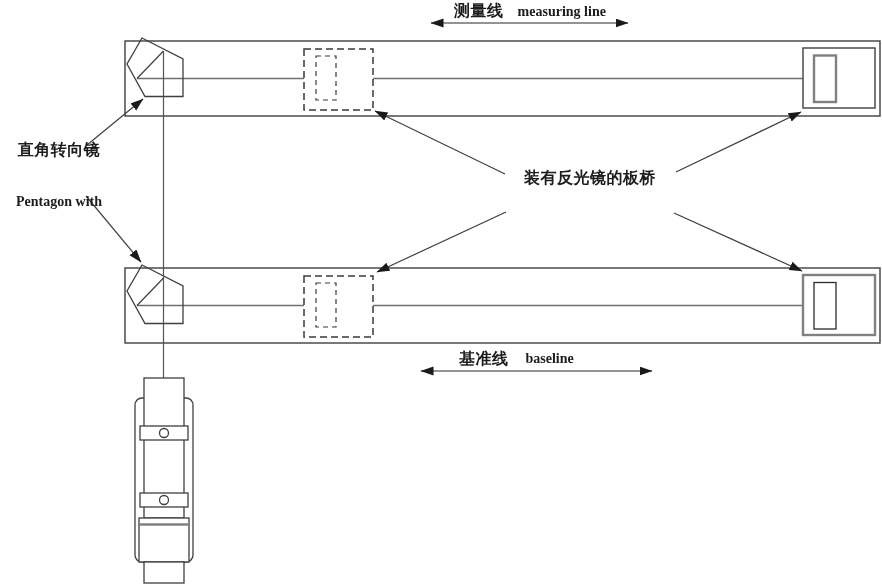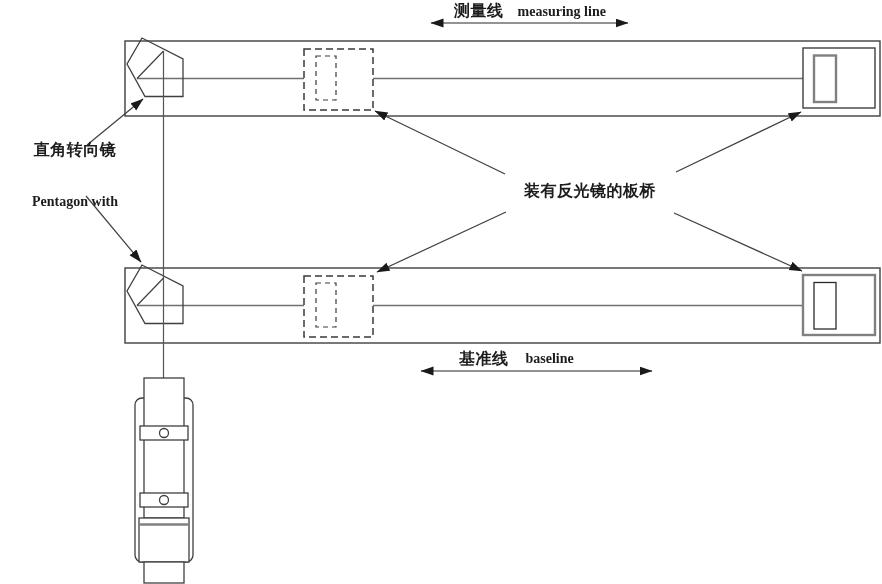--- a/index.html
+++ b/index.html
@@ -24,22 +24,22 @@
     letter-spacing:0.5px;
   }
   .en{
     font-family:Liberation Serif, serif;
     font-weight:bold;
     font-size:14px;
   }
   .row{display:flex;flex-direction:row;align-items:baseline;justify-content:center;gap:14px;}
   .col{display:flex;flex-direction:column;align-items:center;gap:5px;text-align:center;}
   #label-measuring{left:429px;top:2px;width:202px;}
-  #label-pentagon{left:16px;top:141px;width:118px;gap:35px;}
-  #label-bridge{left:455px;top:182px;width:270px;}
+  #label-pentagon{left:0px;top:141px;width:118px;gap:35px;}
+  #label-bridge{left:455px;top:169px;width:270px;}
   #label-baseline{left:459px;top:350px;gap:17px;justify-content:flex-start;align-items:center;}
 </style>
 </head>
 <body>
 
 <div class="stage">
 
   <svg width="882" height="584" viewBox="0 0 882 584">
     <defs>
       <marker id="arr" markerUnits="userSpaceOnUse" markerWidth="15" markerHeight="11" refX="12.5" refY="4.5" orient="auto">

